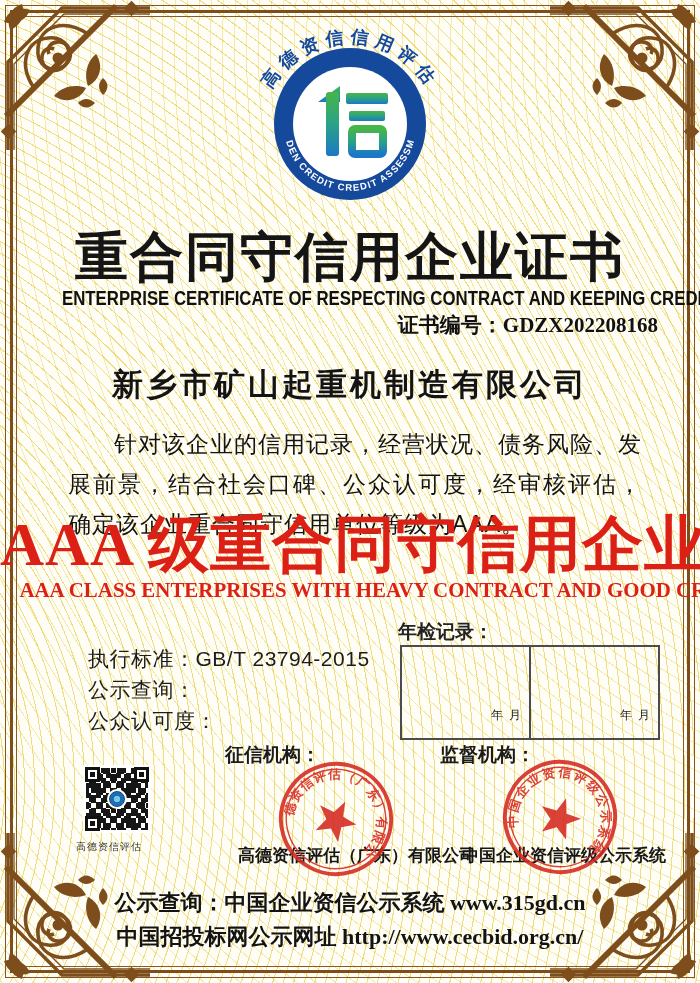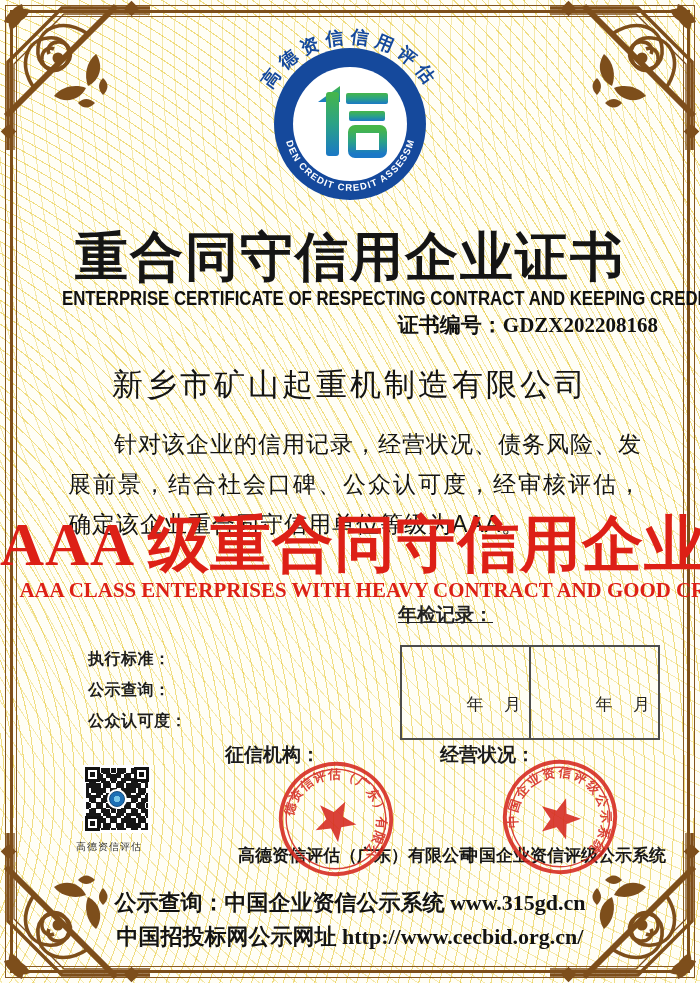--- a/index.html
+++ b/index.html
@@ -25,40 +25,40 @@
   .logo{position:absolute;left:50%;top:0;transform:translateX(-50%);width:320px;height:202px;}
   
   .title{position:absolute;left:0;right:0;top:222px;text-align:center;
     font-size:53px;font-weight:900;color:#151515;letter-spacing:2px;white-space:nowrap;}
   .title-en{position:absolute;left:0;right:0;top:287px;text-align:center;color:#111;}
   .title-en span{display:inline-block;transform:scaleX(.84);transform-origin:center;
     font-size:20px;font-weight:700;letter-spacing:0;white-space:nowrap;}
   .cert-no{position:absolute;right:42px;top:311px;font-family:"Liberation Serif",serif;
     font-weight:700;font-size:21px;color:#111;}
   .company{position:absolute;left:0;right:0;top:364px;text-align:center;
-    font-family:"Liberation Serif",serif;font-weight:400;font-size:31px;color:#141414;letter-spacing:3px;}
+    font-family:"Liberation Serif",serif;font-weight:700;font-size:31px;color:#141414;letter-spacing:3px;}
   .body-text{position:absolute;left:60px;right:50px;top:416px;
     font-size:23px;line-height:40px;color:#131313;text-indent:2em;letter-spacing:1px;text-align:justify;}
   .grade-cn{position:absolute;left:0;right:0;top:504px;text-align:left;white-space:nowrap;
     font-family:"Liberation Serif",serif;font-weight:900;font-size:61px;color:#dd2016;letter-spacing:1px;}
   .grade-en{position:absolute;left:0;right:0;top:577px;text-align:center;color:#dd2016;}
   .grade-en span{display:inline-block;transform:scaleX(.95);font-family:"Liberation Serif",serif;
     font-weight:900;font-size:22px;white-space:nowrap;}
   
   .details{position:absolute;left:88px;top:643px;}
-  .detail-row{display:flex;font-size:16px;font-weight:700;color:#1c1c1c;line-height:31px;letter-spacing:.5px;}
-  
-  .insp-label{position:absolute;left:398px;top:602px;font-family:"Liberation Serif",serif;
-    font-weight:700;font-size:19px;color:#222;text-decoration:underline;}
+  .detail-row{display:flex;font-size:21px;font-weight:400;color:#1c1c1c;line-height:31px;letter-spacing:.5px;}
+  
+  .insp-label{position:absolute;left:398px;top:619px;font-family:"Liberation Serif",serif;
+    font-weight:700;font-size:19px;color:#222;}
   .insp-box{position:absolute;left:400px;top:645px;width:256px;height:91px;
     border:2px solid #4c4c4c;display:flex;background:transparent;}
   .insp-cell{flex:1;position:relative;}
   .insp-cell + .insp-cell{border-left:2px solid #4c4c4c;}
-  .insp-cell span{position:absolute;right:8px;bottom:22px;font-family:Liberation Mono, monospace;
-    font-size:17px;color:#222;white-space:pre;}
+  .insp-cell span{position:absolute;right:8px;bottom:14px;font-family:Liberation Serif, serif;
+    font-size:12px;color:#222;white-space:pre;}
   
   .qr{position:absolute;left:83px;top:765px;width:68px;height:68px;background:#fff;}
   .qr-noise{position:absolute;inset:3px;
     background:
       repeating-conic-gradient(#161616 0% 25%, transparent 0% 50%) 0 0/ 10px 10px,
       repeating-conic-gradient(#161616 0% 25%, transparent 0% 50%) 3px 6px/ 14px 14px;}
   .finder{position:absolute;width:15px;height:15px;border:3px solid #111;background:#fff;box-sizing:border-box;}
   .finder::after{content:"";position:absolute;inset:2px;background:#111;}
   .finder.tl{left:2px;top:2px;} .finder.tr{right:2px;top:2px;} .finder.bl{left:2px;bottom:2px;}
   .qr-center{position:absolute;left:50%;top:50%;transform:translate(-50%,-50%);
@@ -165,20 +165,21 @@
   <p class="body-text" style="margin:8px;">针对该企业的信用记录，经营状况、债务风险、发展前景，结合社会口碑、公众认可度，经审核评估，确定该企业重合同守信用单位等级为AAA。</p>
 
   <div class="grade-cn">AAA 级重合同守信用企业</div>
   <div class="grade-en">
     <span>AAA CLASS ENTERPRISES WITH HEAVY CONTRACT AND GOOD CREDIT</span>
   </div>
 
   <div class="details">
     <div class="detail-row">
       <span>执行标准：</span>
+      <span>GB/T 23794-2015</span>
     </div>
     <div class="detail-row">
       <span>公示查询：</span>
     </div>
     <div class="detail-row">
       <span>公众认可度：</span>
     </div>
   </div>
 
   <div class="insp-label">年检记录：</div>
@@ -196,21 +197,21 @@
     <div class="finder tl"></div>
     <div class="finder tr"></div>
     <div class="finder bl"></div>
     <div class="qr-center">
         <i></i>
       </div>
   </div>
   <div class="qr-caption">高德资信评估</div>
 
   <div class="agency-label credit">征信机构：</div>
-  <div class="agency-label supervisor">经营状况：</div>
+  <div class="agency-label supervisor">监督机构：</div>
 
   <svg class="seal left" viewBox="0 0 120 120">
     <circle cx="60" cy="60" r="56" fill="none" stroke="#d5281e" stroke-width="4"></circle>
     <circle cx="60" cy="60" r="50.5" fill="none" stroke="#d5281e" stroke-width="1.4"></circle>
     <path id="sealArcL" d="M 23,84 A 43,43 0 1 1 97,84" fill="none"></path>
     <text font-size="13" font-weight="bold" fill="#d5281e" letter-spacing="1">
       <textPath href="#sealArcL" startOffset="50%" text-anchor="middle">高德资信评估（广东）有限公司</textPath>
     </text>
     <polygon fill="#d5281e" points="60,40 65.3,54.7 80.9,55.2 68.6,64.8 72.9,79.8 60,71 47.1,79.8 51.4,64.8 39.1,55.2 54.7,54.7"></polygon>
   </svg>

